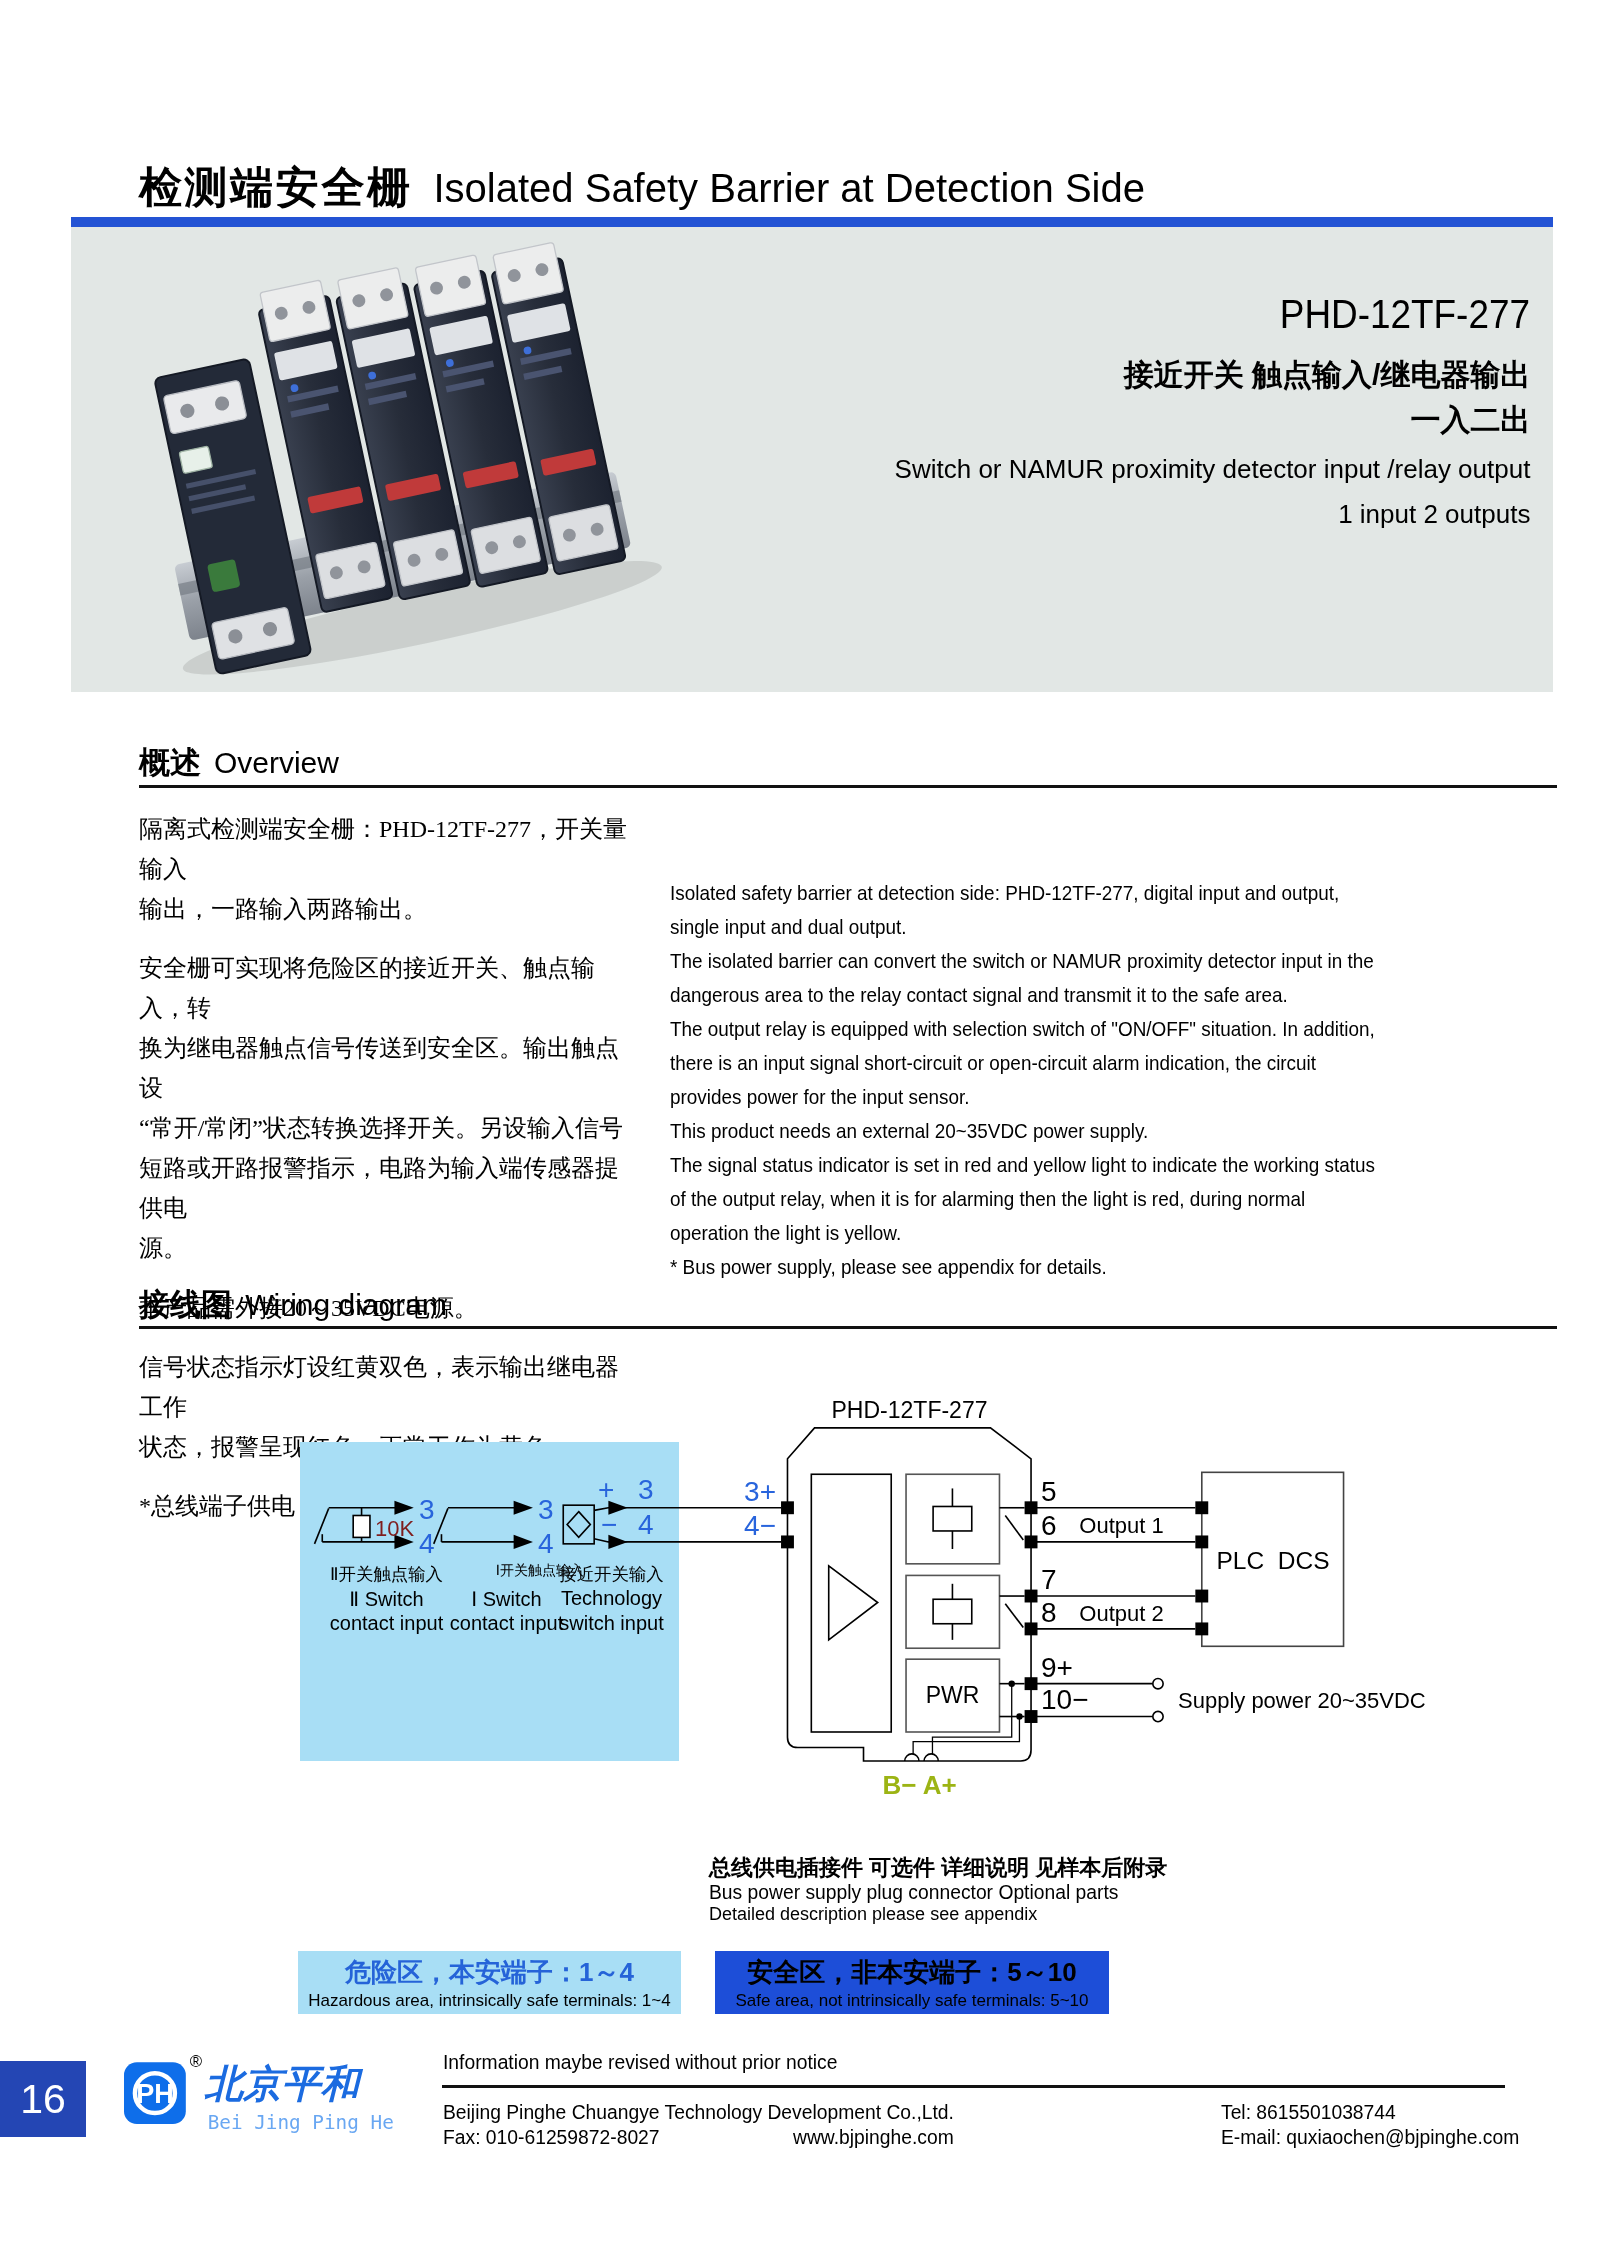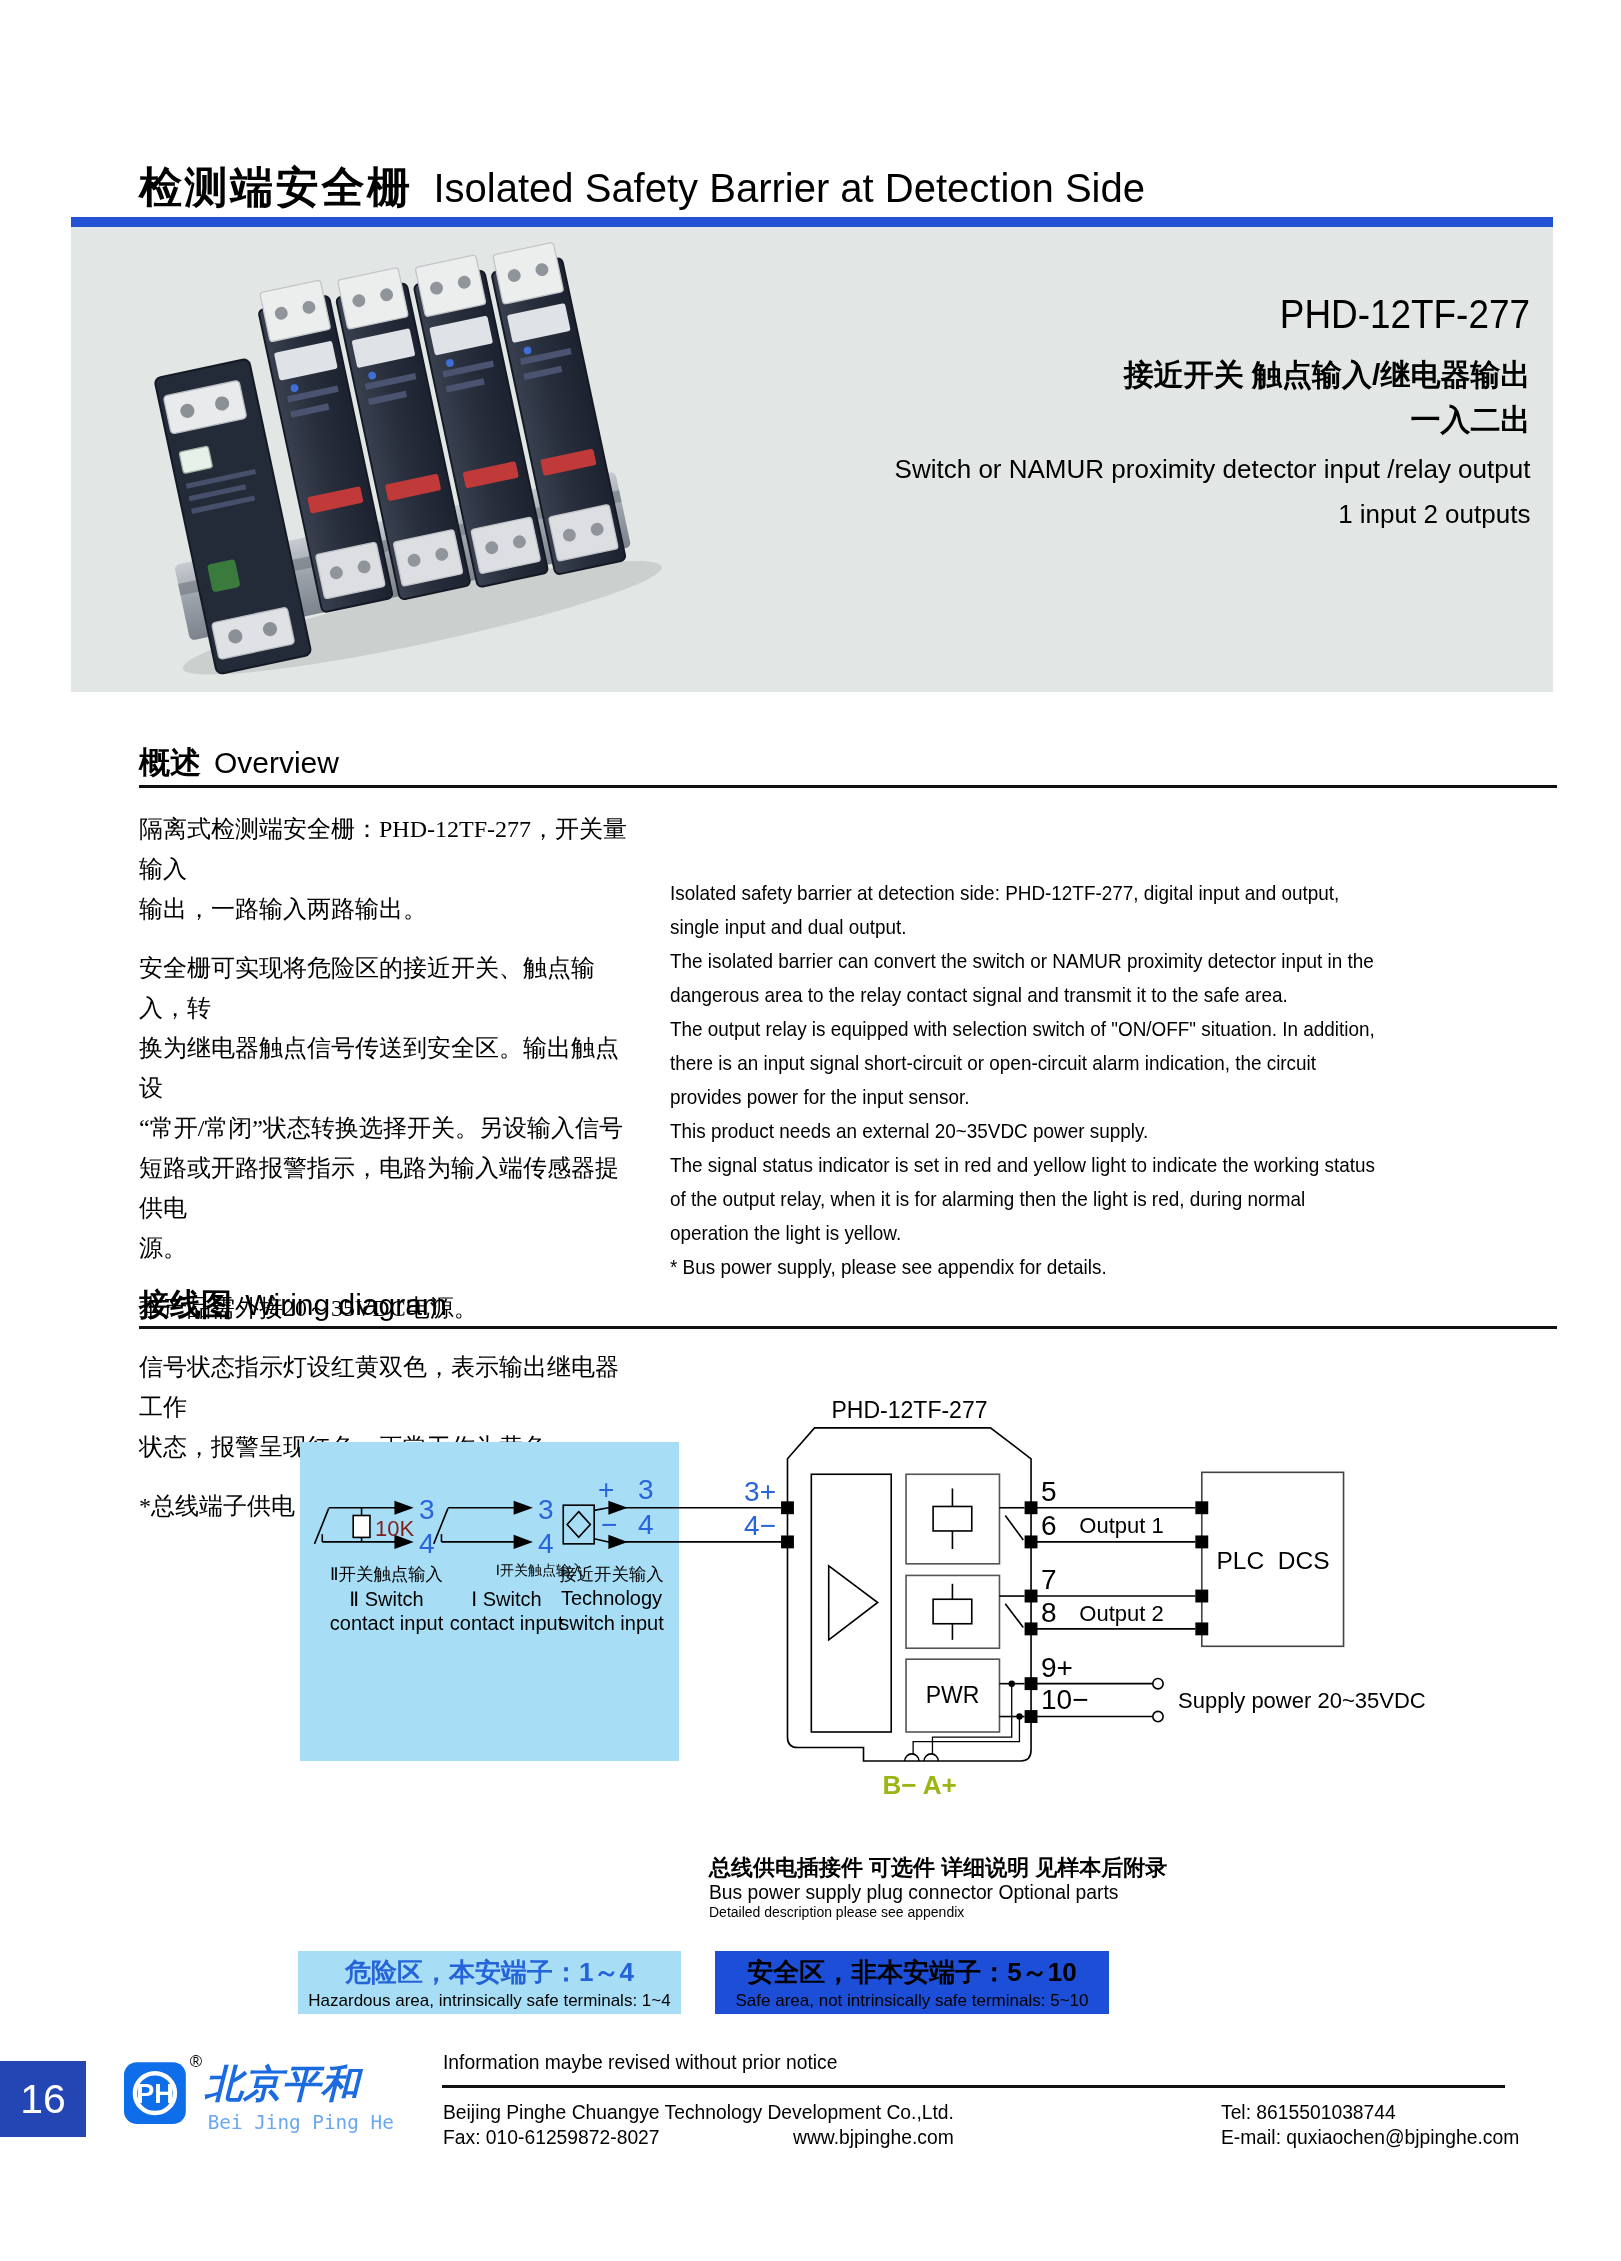--- a/index.html
+++ b/index.html
@@ -298,21 +298,21 @@
 
   <div class="abs ctr" style="left:1057px;top:1513px;width:129px;font-size:22px;">Output 1</div>
   <div class="abs ctr" style="left:1057px;top:1601px;width:129px;font-size:22px;">Output 2</div>
   <div class="abs ctr" style="left:1202px;top:1547px;width:142px;font-size:24.5px;white-space:pre;">PLC  DCS</div>
   <div class="abs ctr" style="left:906px;top:1682px;width:93px;font-size:23px;">PWR</div>
   <div class="abs" style="left:1178px;top:1688px;font-size:22px;">Supply power 20~35VDC</div>
   <div class="abs ctr" style="left:855px;top:1770px;width:129px;font-size:26px;font-weight:700;color:#9cb414;">B− A+</div>
 
   <div class="abs" style="left:709px;top:1853px;font-size:22px;font-weight:600;">总线供电插接件 可选件 详细说明 见样本后附录</div>
   <div class="abs" style="left:709px;top:1882px;font-size:19.3px;">Bus power supply plug connector  Optional parts</div>
-  <div class="abs" style="left:709px;top:1904px;font-size:14px;">Detailed description please see appendix</div>
+  <div class="abs" style="left:709px;top:1904px;font-size:18px;">Detailed description please see appendix</div>
 
   <div class="abs" style="left:298px;top:1951px;width:383px;height:63px;background:#a8def5;">
     <div class="ctr" style="margin-top:3.9px;font-size:26px;font-weight:700;color:#2563d8;">危险区，本安端子：1～4</div>
     <div class="ctr" style="margin-top:1.3px;font-size:17px;">Hazardous area, intrinsically safe terminals: 1~4</div>
   </div>
   <div class="abs" style="left:715px;top:1951px;width:394px;height:63px;background:#1d4ed8;">
     <div class="ctr" style="margin-top:3.9px;font-size:26px;font-weight:700;">安全区，非本安端子：5～10</div>
     <div class="ctr" style="margin-top:1.3px;font-size:17px;">Safe area, not intrinsically safe terminals: 5~10</div>
   </div>
 

